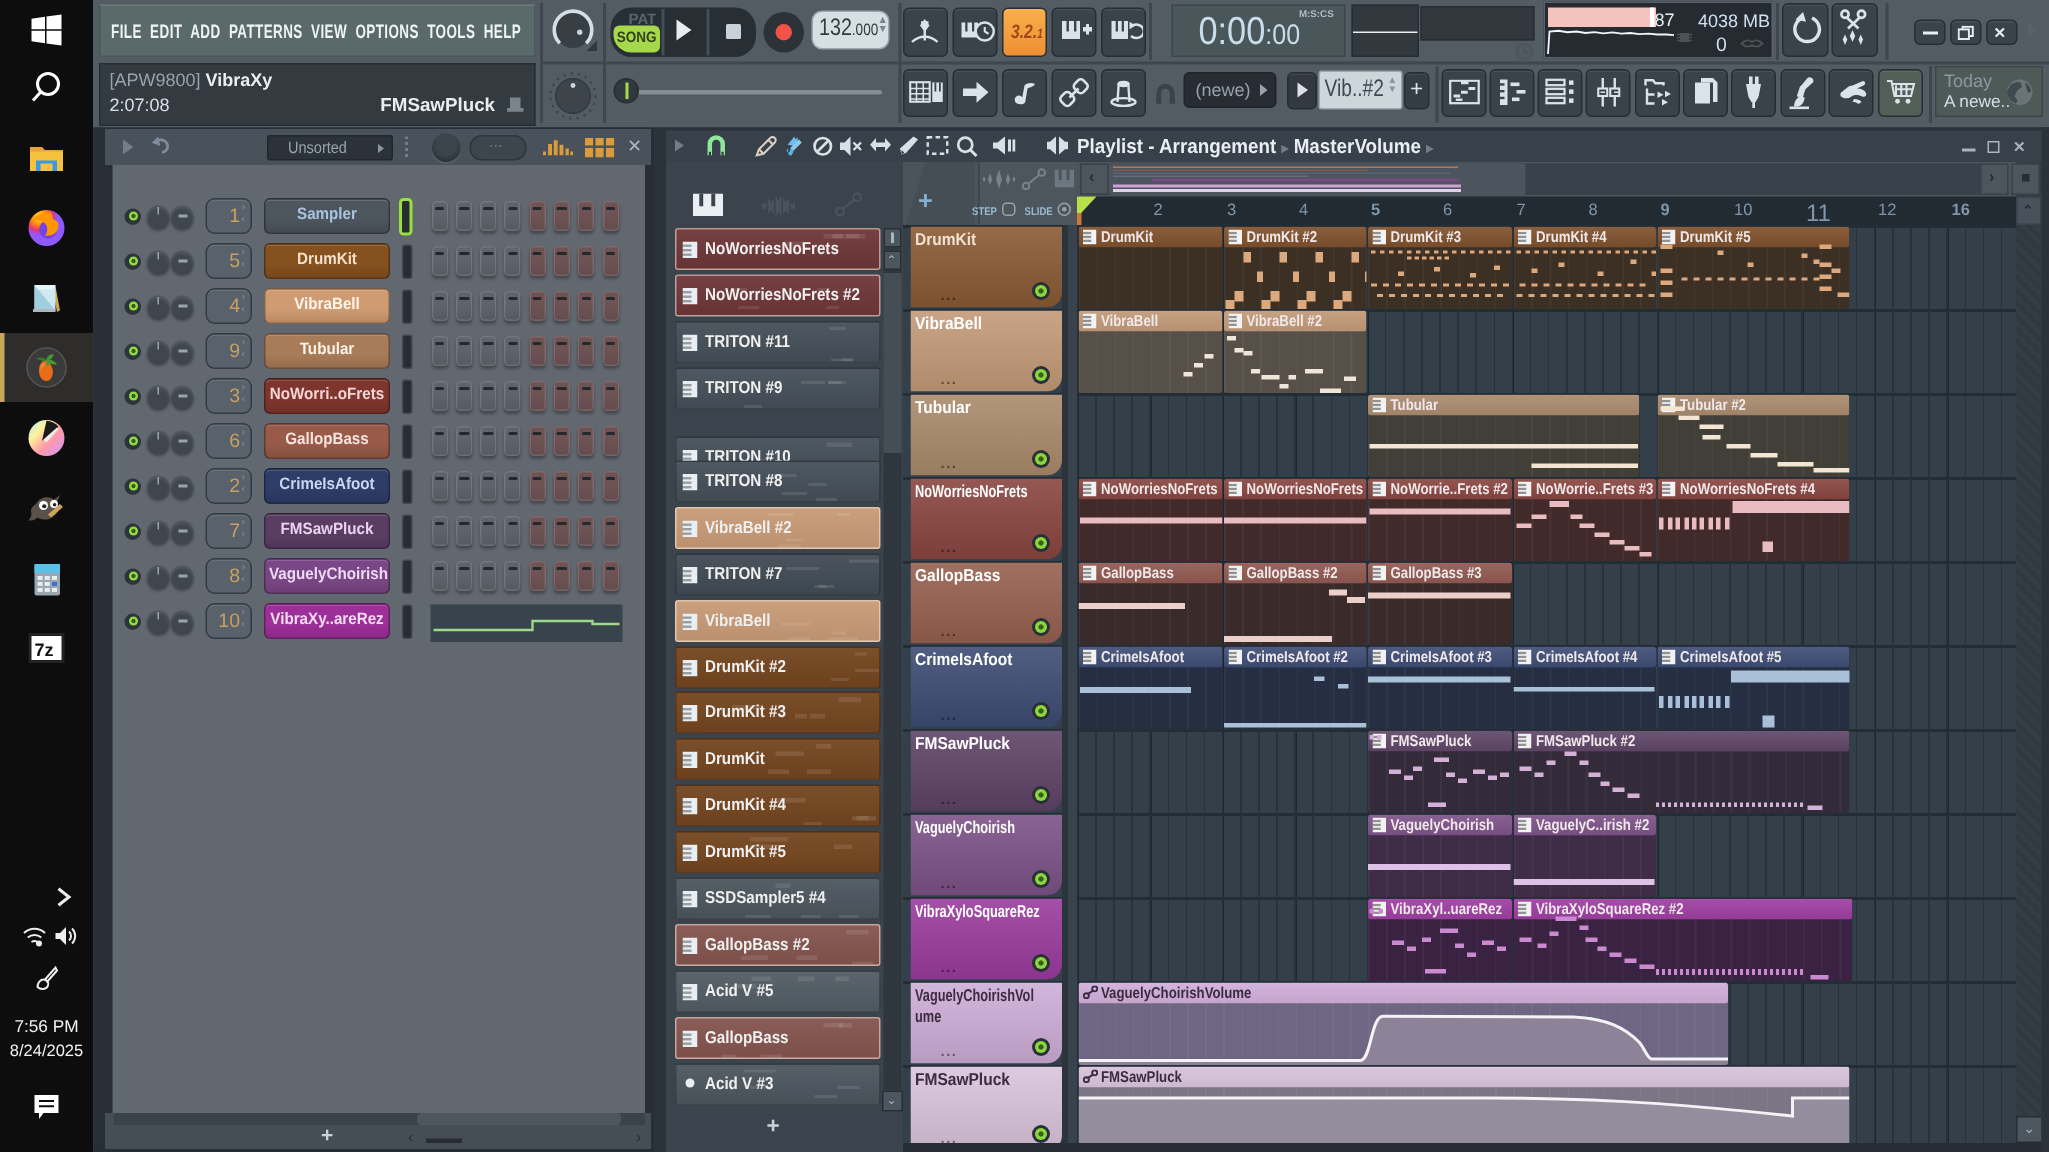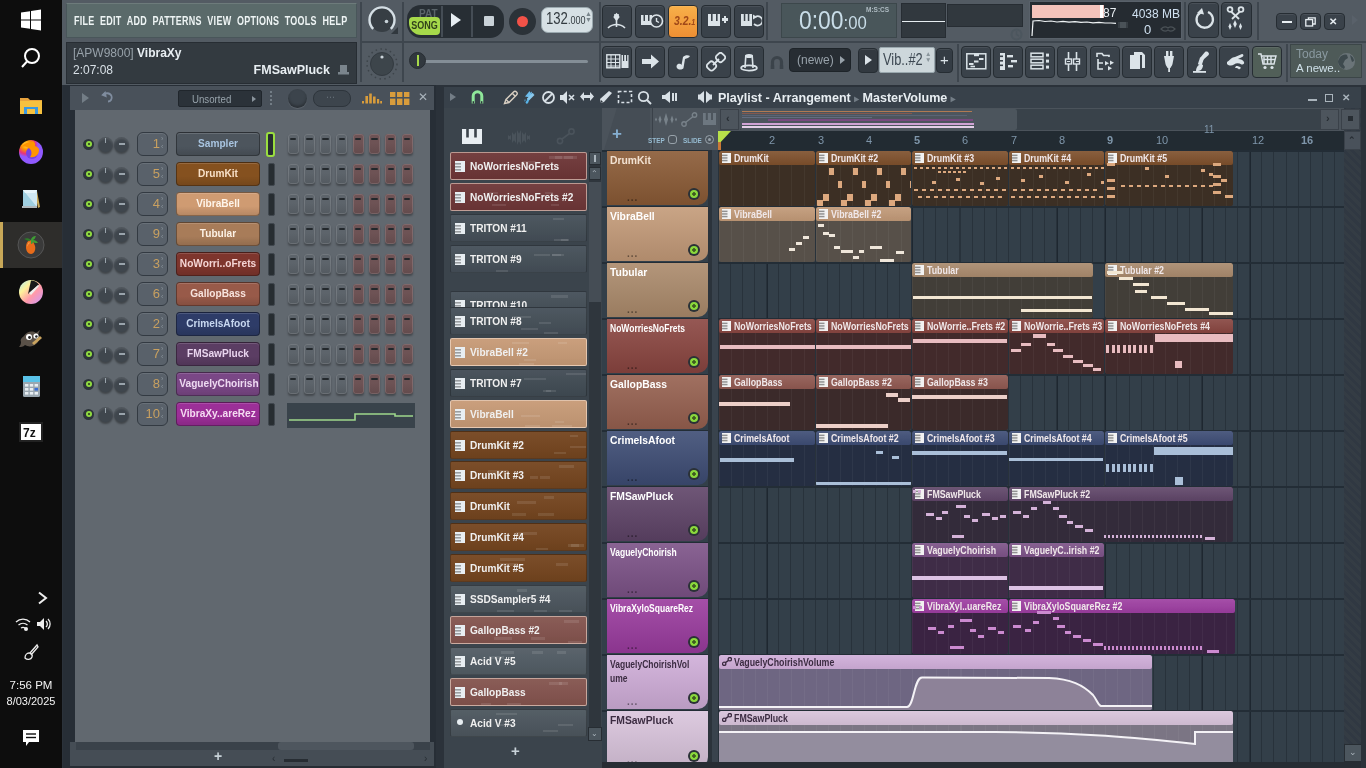--- a/index.html
+++ b/index.html
@@ -136,21 +136,21 @@
   </div>
 <div class="a" style="left:22px;top:643px;z-index:53;">
     <svg width="18" height="18" viewBox="0 0 18 18">
       <g stroke="#eee" fill="none" stroke-width="1.3">
         <path d="M3 15c0-3 2-5 4-5s4 2 3 4c-1 3-5 3-7 1z"></path>
         <path d="M8 10 15 2l1 2-7 8"></path>
       </g>
     </svg>
   </div>
 <div class="a" style="left:31px;top:685px;transform:translate(-50%,-50%);z-index:53;color:#f2f2f2;font-size:11.5px;white-space:nowrap;">7:56 PM</div>
-<div class="a" style="left:31px;top:701px;transform:translate(-50%,-50%);z-index:53;color:#f2f2f2;font-size:11px;white-space:nowrap;">8/03/2025</div>
+<div class="a" style="left:31px;top:701px;transform:translate(-50%,-50%);z-index:53;color:#f2f2f2;font-size:11px;white-space:nowrap;">8/24/2025</div>
 <div class="a" style="left:21px;top:728px;z-index:53;">
     <svg width="20" height="19" viewBox="0 0 20 19">
       <path fill="#fff" d="M2 2h16v12H8l-3 4v-4H2z"></path>
       <g stroke="#0d0d0d" stroke-width="1.4">
         <line x1="5" y1="6" x2="15" y2="6"></line>
         <line x1="5" y1="9.5" x2="15" y2="9.5"></line>
       </g>
     </svg>
   </div>
 <div style="position:absolute;left:66px;top:3px;width:291px;height:35px;background:#5a6a6a;border:1px solid #49565a;border-top-color:#6d7b7b;"></div>
@@ -984,21 +984,21 @@
 <div style="position:absolute;left:718px;top:131px;width:626px;height:19px;background:#222b32;"></div>
 <div style="position:absolute;left:769px;top:134px;font-size:11px;font-weight:normal;color:#7f96aa;">2</div>
 <div style="position:absolute;left:818px;top:134px;font-size:11px;font-weight:normal;color:#7f96aa;">3</div>
 <div style="position:absolute;left:866px;top:134px;font-size:11px;font-weight:normal;color:#7f96aa;">4</div>
 <div style="position:absolute;left:914px;top:134px;font-size:11px;font-weight:bold;color:#7f96aa;">5</div>
 <div style="position:absolute;left:962px;top:134px;font-size:11px;font-weight:normal;color:#7f96aa;">6</div>
 <div style="position:absolute;left:1011px;top:134px;font-size:11px;font-weight:normal;color:#7f96aa;">7</div>
 <div style="position:absolute;left:1059px;top:134px;font-size:11px;font-weight:normal;color:#7f96aa;">8</div>
 <div style="position:absolute;left:1107px;top:134px;font-size:11px;font-weight:bold;color:#7f96aa;">9</div>
 <div style="position:absolute;left:1156px;top:134px;font-size:11px;font-weight:normal;color:#7f96aa;">10</div>
-<div style="position:absolute;left:1204px;top:124px;font-size:10px;font-weight:normal;color:#7f96aa;">11</div>
+<div style="position:absolute;left:1204px;top:134px;font-size:16px;font-weight:normal;color:#7f96aa;">11</div>
 <div style="position:absolute;left:1252px;top:134px;font-size:11px;font-weight:normal;color:#7f96aa;">12</div>
 <div style="position:absolute;left:1301px;top:134px;font-size:11px;font-weight:bold;color:#7f96aa;">16</div>
 <div style="position:absolute;left:718px;top:131px;width:0;height:0;border-left:13px solid #b8e04a;border-bottom:14px solid transparent;"></div>
 <div style="position:absolute;left:718px;top:142px;width:2.5px;height:8px;background:#c87838;"></div>
 <div style="position:absolute;left:1344px;top:131px;width:17px;height:19px;background:#49515a;border:1px solid #3a4149;"></div>
 <div style="position:absolute;left:1348px;top:135px;font-size:9px;color:#272d33;font-weight:bold;">⌃</div>
 <div style="position:absolute;left:450px;top:152.0px;width:137px;height:28px;background:linear-gradient(rgba(255,255,255,.05),rgba(0,0,0,.06)),#6e3637;border:1px solid rgba(255,235,220,.55);border-radius:2px;overflow:hidden;">
     <div style="position:absolute;left:71px;top:8px;width:14px;height:2.5px;background:rgba(255,255,255,.10);"></div>
     <div style="position:absolute;left:113px;top:3px;width:9px;height:2.5px;background:rgba(255,255,255,.10);"></div>
     <div style="position:absolute;left:98px;top:3px;width:13px;height:2.5px;background:rgba(255,255,255,.10);"></div>

